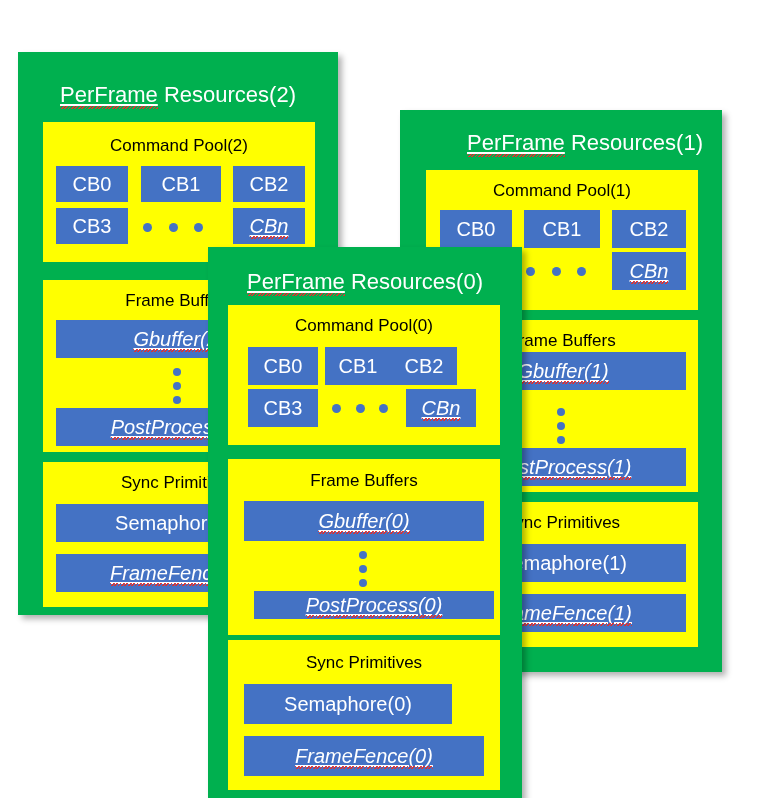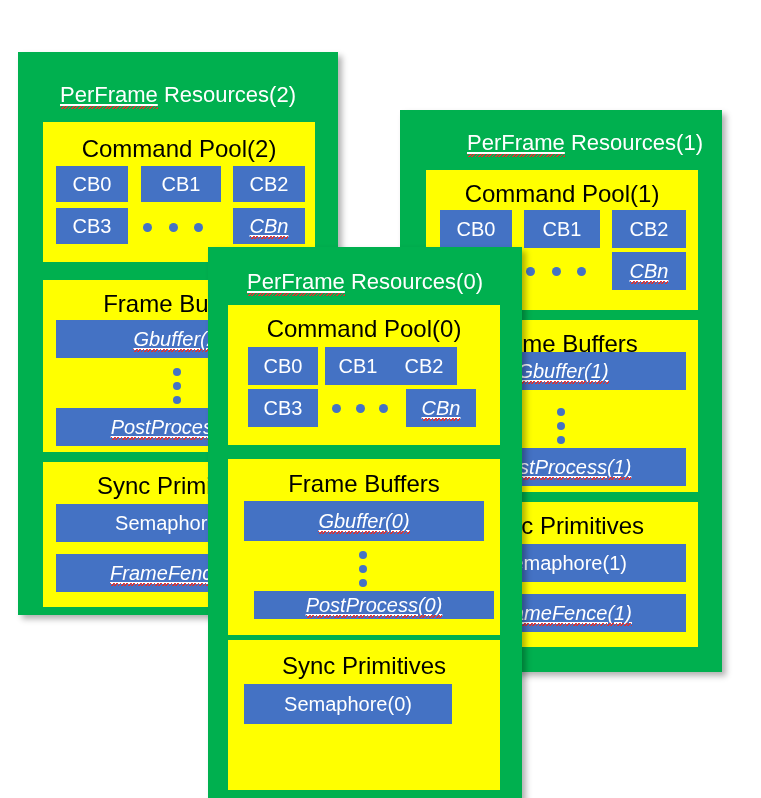--- a/index.html
+++ b/index.html
@@ -49,21 +49,21 @@
   .group{
     position:absolute;
     background:#FFFF00;
     box-sizing:border-box;
   }
   .group-title{
     position:absolute;
     left:0;right:0;
     text-align:center;
     color:#000000;
-    font-size:24px;
+    font-size:17px;
     white-space:nowrap;
     line-height:1;
   }
 
   
   .chip{
     position:absolute;
     background:#4472C4;
     color:#ffffff;
     font-size:20px;
@@ -219,16 +219,19 @@
         <span class="dot sm"></span>
       </div>
       <div class="chip" style="left:26px;top:132px;width:240px;height:28px;">
         <span class="u sq">PostProcess(0)</span>
       </div>
     </div>
 
     <div class="group" style="left:20px;top:393px;width:272px;height:150px;">
       <div class="group-title" style="top:14px;">Sync Primitives</div>
       <div class="chip" style="left:16px;top:44px;width:208px;height:40px;">Semaphore(0)</div>
+      <div class="chip" style="left:16px;top:96px;width:240px;height:40px;">
+        <span class="u sq">FrameFence(0)</span>
+      </div>
     </div>
   </div>
 
 </div>
 
 </body></html>

